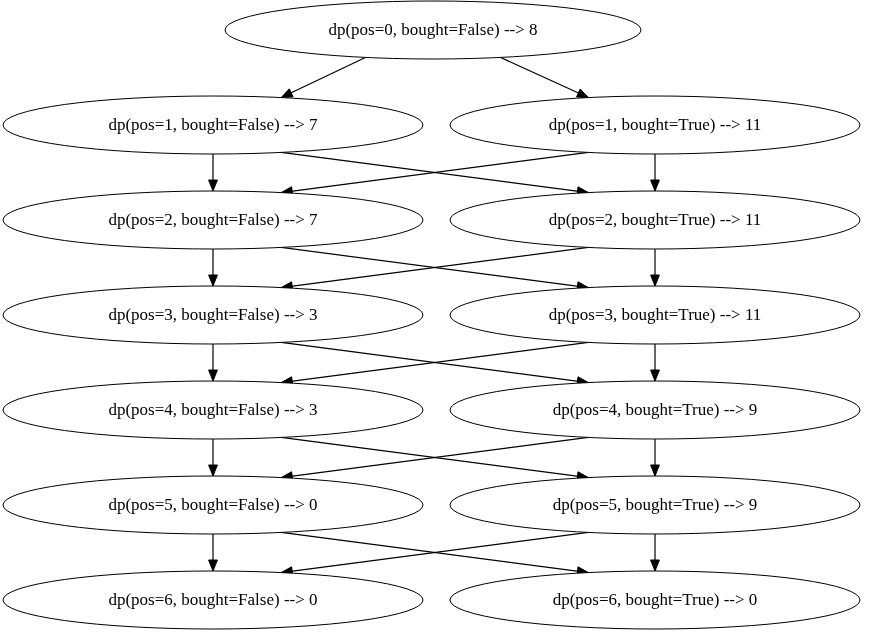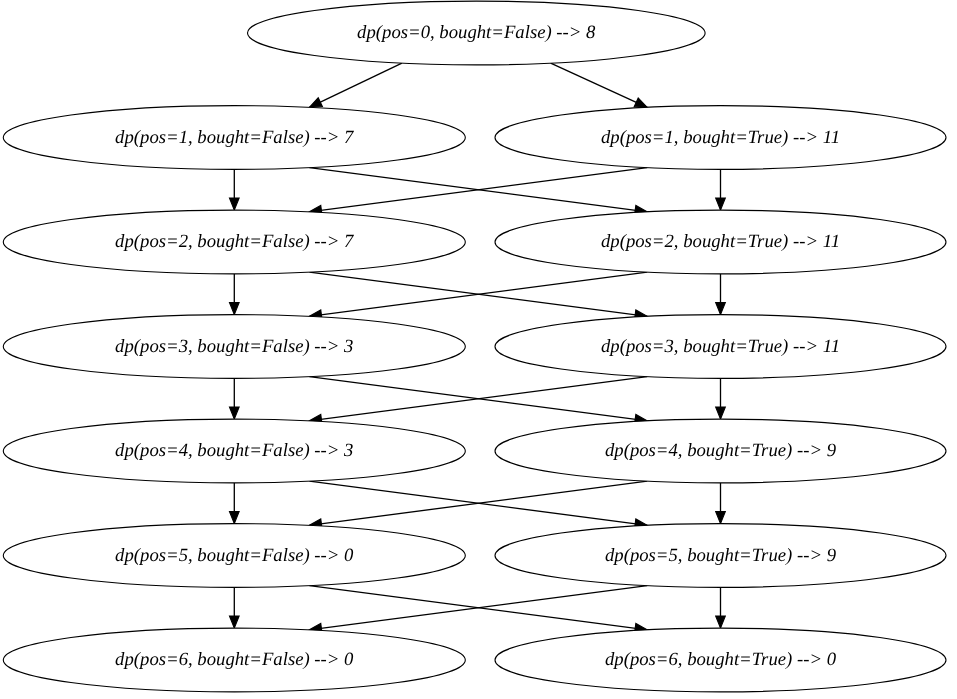--- a/index.html
+++ b/index.html
@@ -8,21 +8,20 @@
     padding: 0;
     background: #ffffff;
   }
   #graph-canvas {
     position: relative;
     width: 870px;
     height: 635px;
     background: #ffffff;
     overflow: hidden;
     font-family: "Liberation Serif", "DejaVu Serif", serif;
-    font-style: italic;
   }
   #graph-svg {
     position: absolute;
     left: 0;
     top: 0;
     width: 870px;
     height: 635px;
     display: block;
   }
   .node-ellipse {

